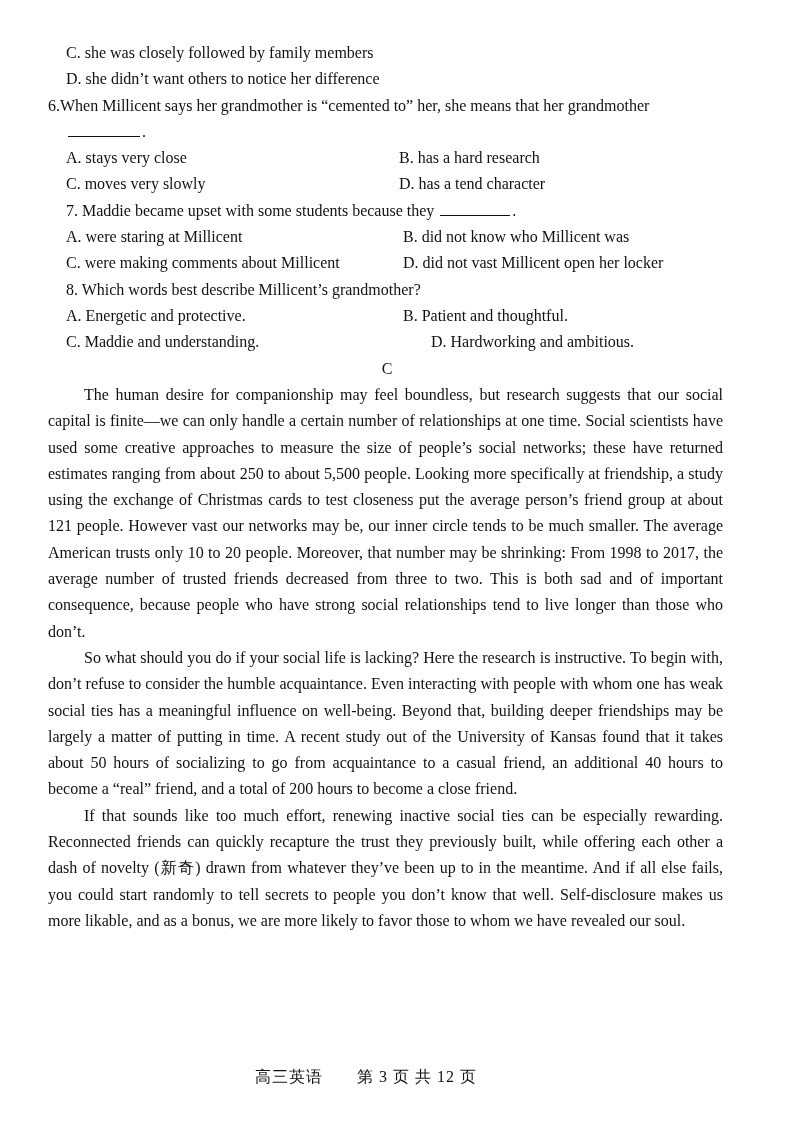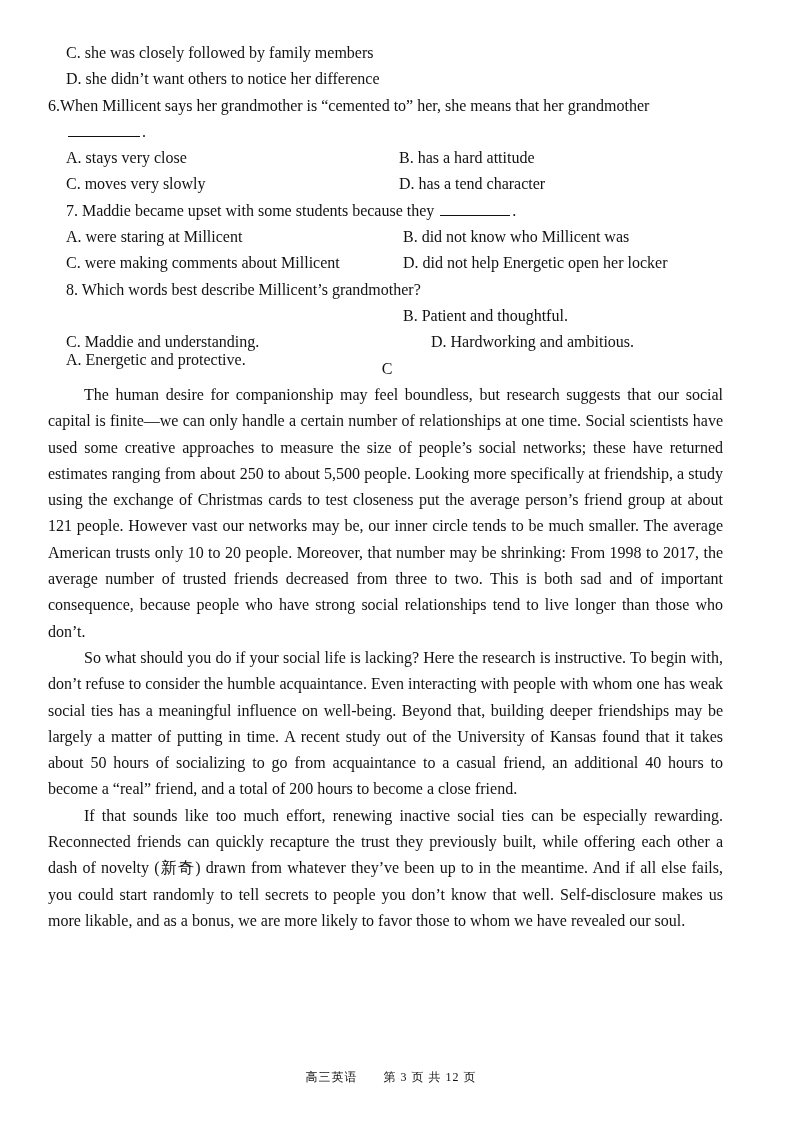--- a/index.html
+++ b/index.html
@@ -11,43 +11,43 @@
   }
   .line { position: absolute; white-space: nowrap; line-height: 20px; }
   .opt-left { left: 66px; }
   .opt-right { left: 399px; }
   .q { left: 48px; }
   .blank { display: inline-block; width: 72px; border-bottom: 1.5px solid #111; height: 14px; vertical-align: baseline; margin: 0 2px; }
   .blank.short { width: 70px; }
   .para { position: absolute; left: 48px; width: 675px; text-align: justify; line-height: 26.3px; font-size: 16px; }
   .para p { margin: 0; text-indent: 36px; text-align-last: left; }
   .section { position: absolute; left: 0; width: 774px; text-align: center; }
-  .footer { position: absolute; left: 0; width: 732px; text-align: center; font-size: 12px; letter-spacing: 1px; margin-left: 25px; }
+  .footer { position: absolute; left: 0; width: 732px; text-align: center; font-size: 16px; letter-spacing: 1px; }
 </style>
 </head>
 <body>
 
 <div class="line opt-left" style="top:43px;">C. she was closely followed by family members</div>
 <div class="line opt-left" style="top:69px;">D. she didn’t want others to notice her difference</div>
 
 <div class="line q" style="top:96px;">6.When Millicent says her grandmother is “cemented to” her, she means that her grandmother</div>
 <div class="line" style="top:122px; left:66px;"><span class="blank"></span><span>.</span></div>
 <div class="line opt-left" style="top:148px;">A. stays very close</div>
-<div class="line opt-right" style="top:148px;">B. has a hard attitude</div>
+<div class="line opt-right" style="top:148px;">B. has a hard research</div>
 <div class="line opt-left" style="top:174px;">C. moves very slowly</div>
 <div class="line opt-right" style="top:174px;">D. has a tend character</div>
 
 <div class="line" style="top:201px; left:66px;"><span>7. Maddie became upset with some students because they</span> <span class="blank short"></span><span>.</span></div>
 <div class="line opt-left" style="top:227px;">A. were staring at Millicent</div>
 <div class="line" style="top:227px; left:403px;">B. did not know who Millicent was</div>
 <div class="line opt-left" style="top:253px;text-align:right;">C. were making comments about Millicent</div>
-<div class="line" style="top:253px; left:403px;">D. did not help Energetic open her locker</div>
+<div class="line" style="top:253px; left:403px;">D. did not vast Millicent open her locker</div>
 
 <div class="line" style="top:280px; left:66px;">8. Which words best describe Millicent’s grandmother?</div>
-<div class="line opt-left" style="top:306px;margin-top:44px;">A. Energetic and protective.</div>
+<div class="line opt-left" style="top:306px;">A. Energetic and protective.</div>
 <div class="line" style="top:306px; left:403px;">B. Patient and thoughtful.</div>
 <div class="line opt-left" style="top:332px;">C. Maddie and understanding.</div>
 <div class="line" style="top:332px; left:403px;margin-left:28px;">D. Hardworking and ambitious.</div>
 
 <div class="section line" style="top:359px;">C</div>
 
 <div class="para" style="top:382px;">
   <p>The human desire for companionship may feel boundless, but research suggests that our social capital is finite—we can only handle a certain number of relationships at one time. Social scientists have used some creative approaches to measure the size of people’s social networks; these have returned estimates ranging from about 250 to about 5,500 people. Looking more specifically at friendship, a study using the exchange of Christmas cards to test closeness put the average person’s friend group at about 121 people. However vast our networks may be, our inner circle tends to be much smaller. The average American trusts only 10 to 20 people. Moreover, that number may be shrinking: From 1998 to 2017, the average number of trusted friends decreased from three to two. This is both sad and of important consequence, because people who have strong social relationships tend to live longer than those who don’t.</p>
   <p>So what should you do if your social life is lacking? Here the research is instructive. To begin with, don’t refuse to consider the humble acquaintance. Even interacting with people with whom one has weak social ties has a meaningful influence on well-being. Beyond that, building deeper friendships may be largely a matter of putting in time. A recent study out of the University of Kansas found that it takes about 50 hours of socializing to go from acquaintance to a casual friend, an additional 40 hours to become a “real” friend, and a total of 200 hours to become a close friend.</p>
   <p>If that sounds like too much effort, renewing inactive social ties can be especially rewarding. Reconnected friends can quickly recapture the trust they previously built, while offering each other a dash of novelty (新奇) drawn from whatever they’ve been up to in the meantime. And if all else fails, you could start randomly to tell secrets to people you don’t know that well. Self-disclosure makes us more likable, and as a bonus, we are more likely to favor those to whom we have revealed our soul.</p>

